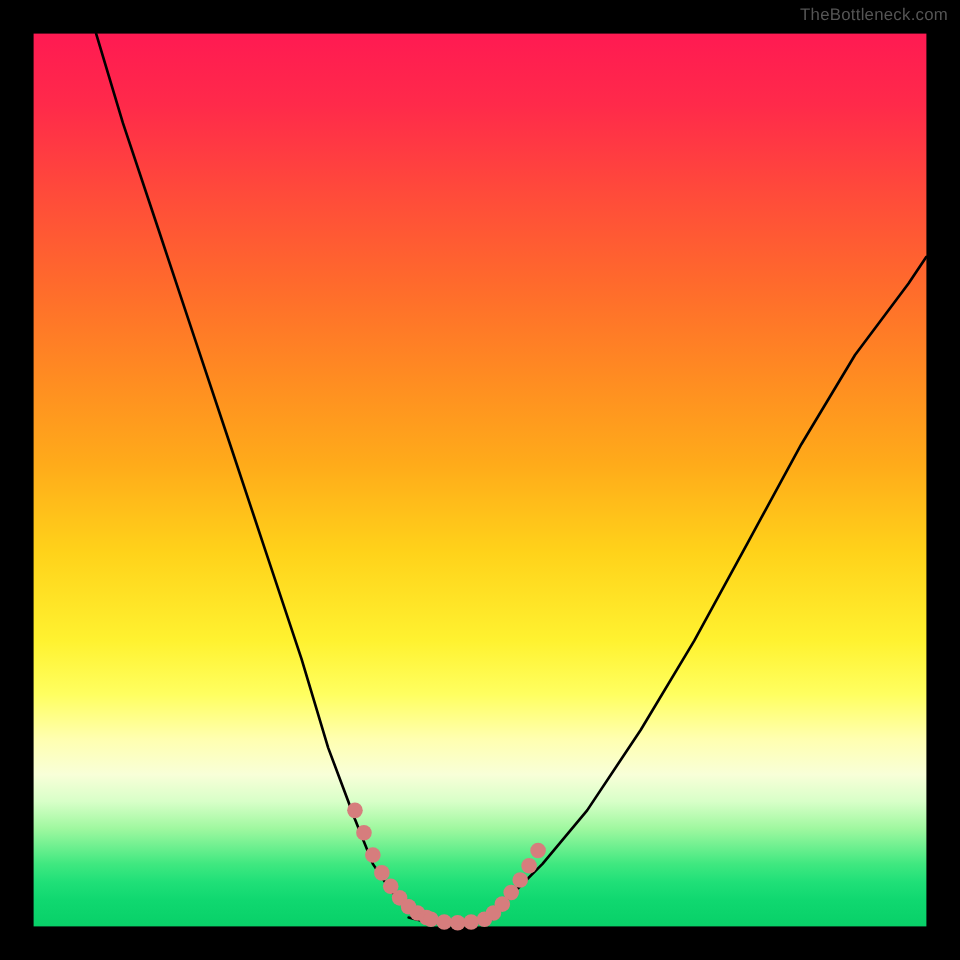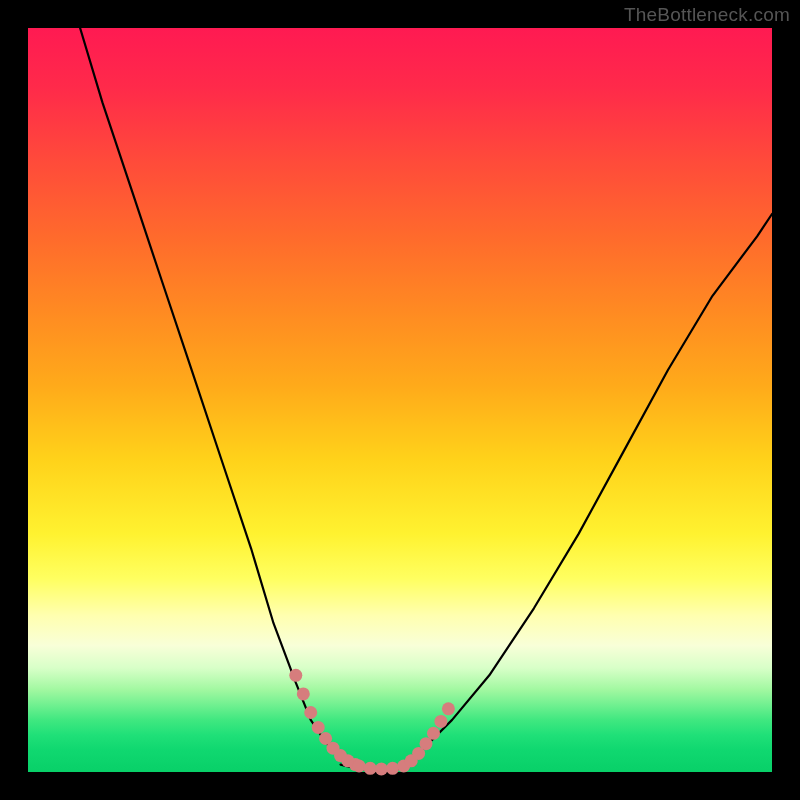--- a/index.html
+++ b/index.html
@@ -9,21 +9,21 @@
     background: #000;
     position: relative;
     overflow: hidden;
     font-family: Arial, Helvetica, sans-serif;
   }
   .watermark {
     position: absolute;
     top: 4px;
     right: 10px;
     color: #555;
-    font-size: 19px;
+    font-size: 14px;
     font-weight: 500;
     z-index: 10;
     letter-spacing: 0.2px;
   }
   .plot-area {
     position: absolute;
     left: 28px;
     top: 28px;
     width: 744px;
     height: 744px;

